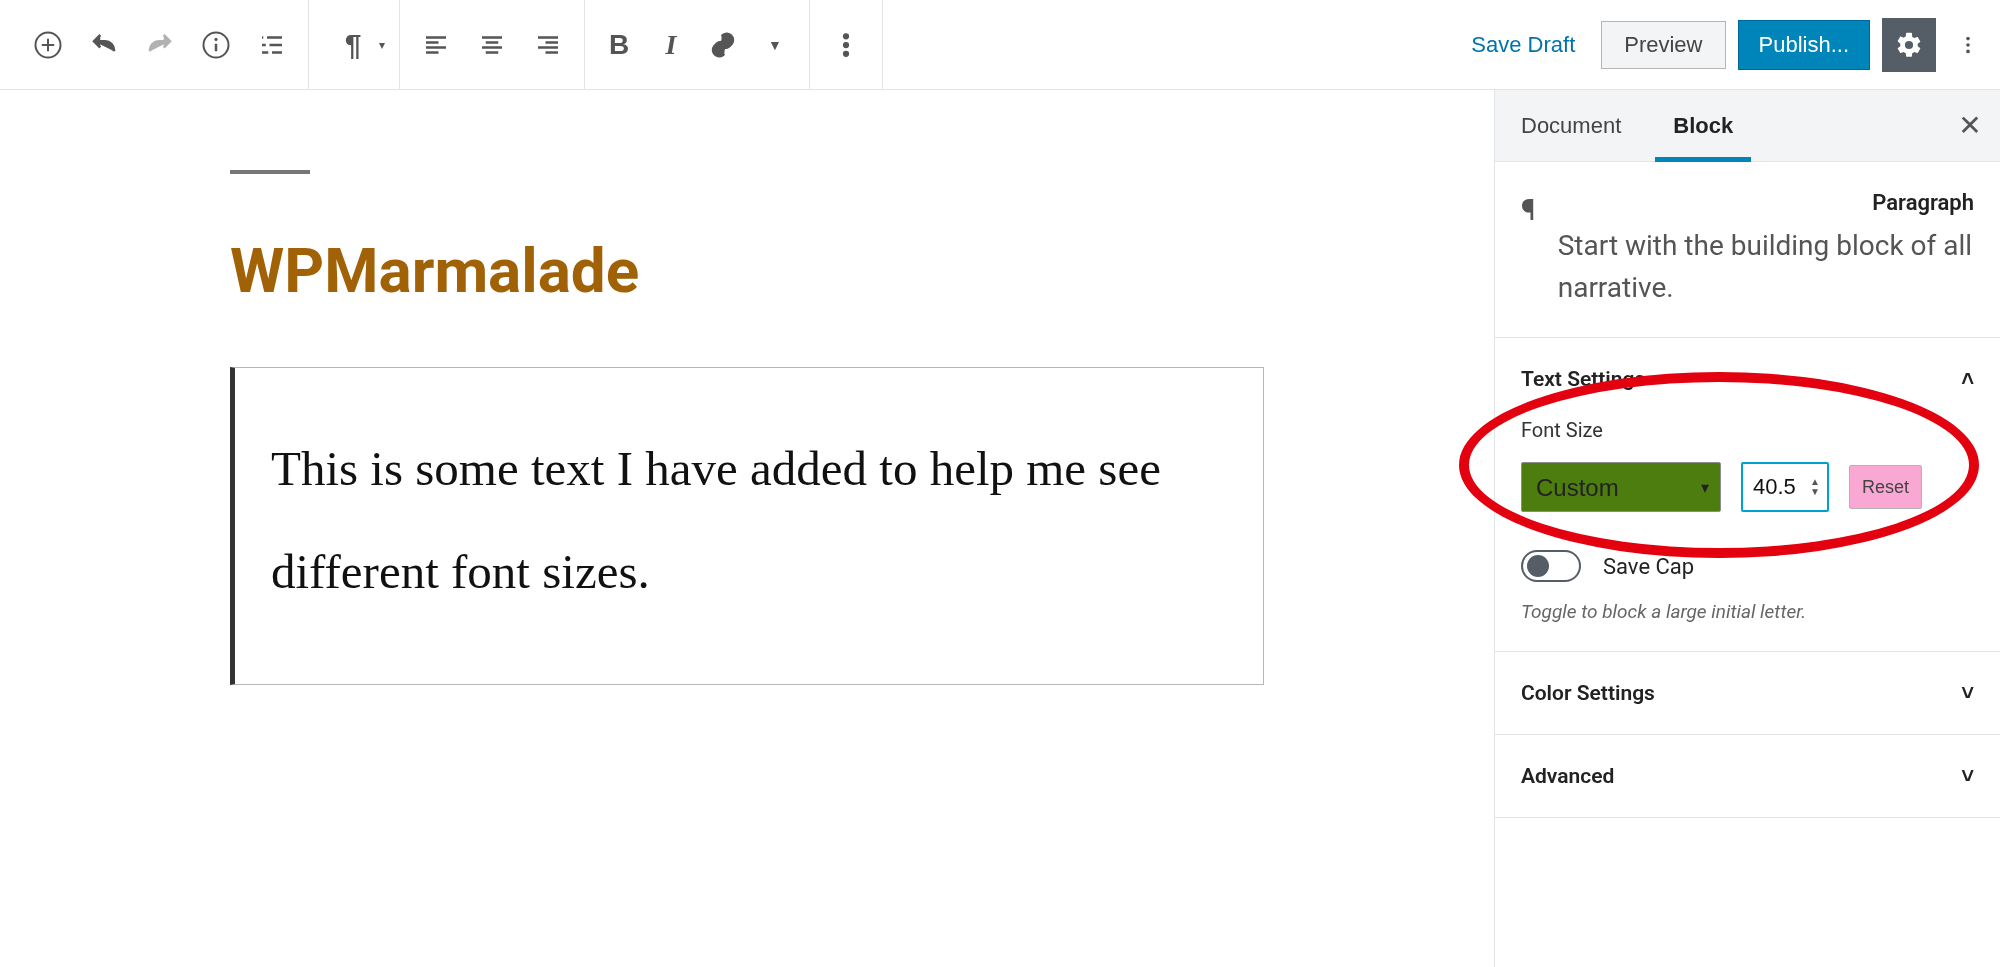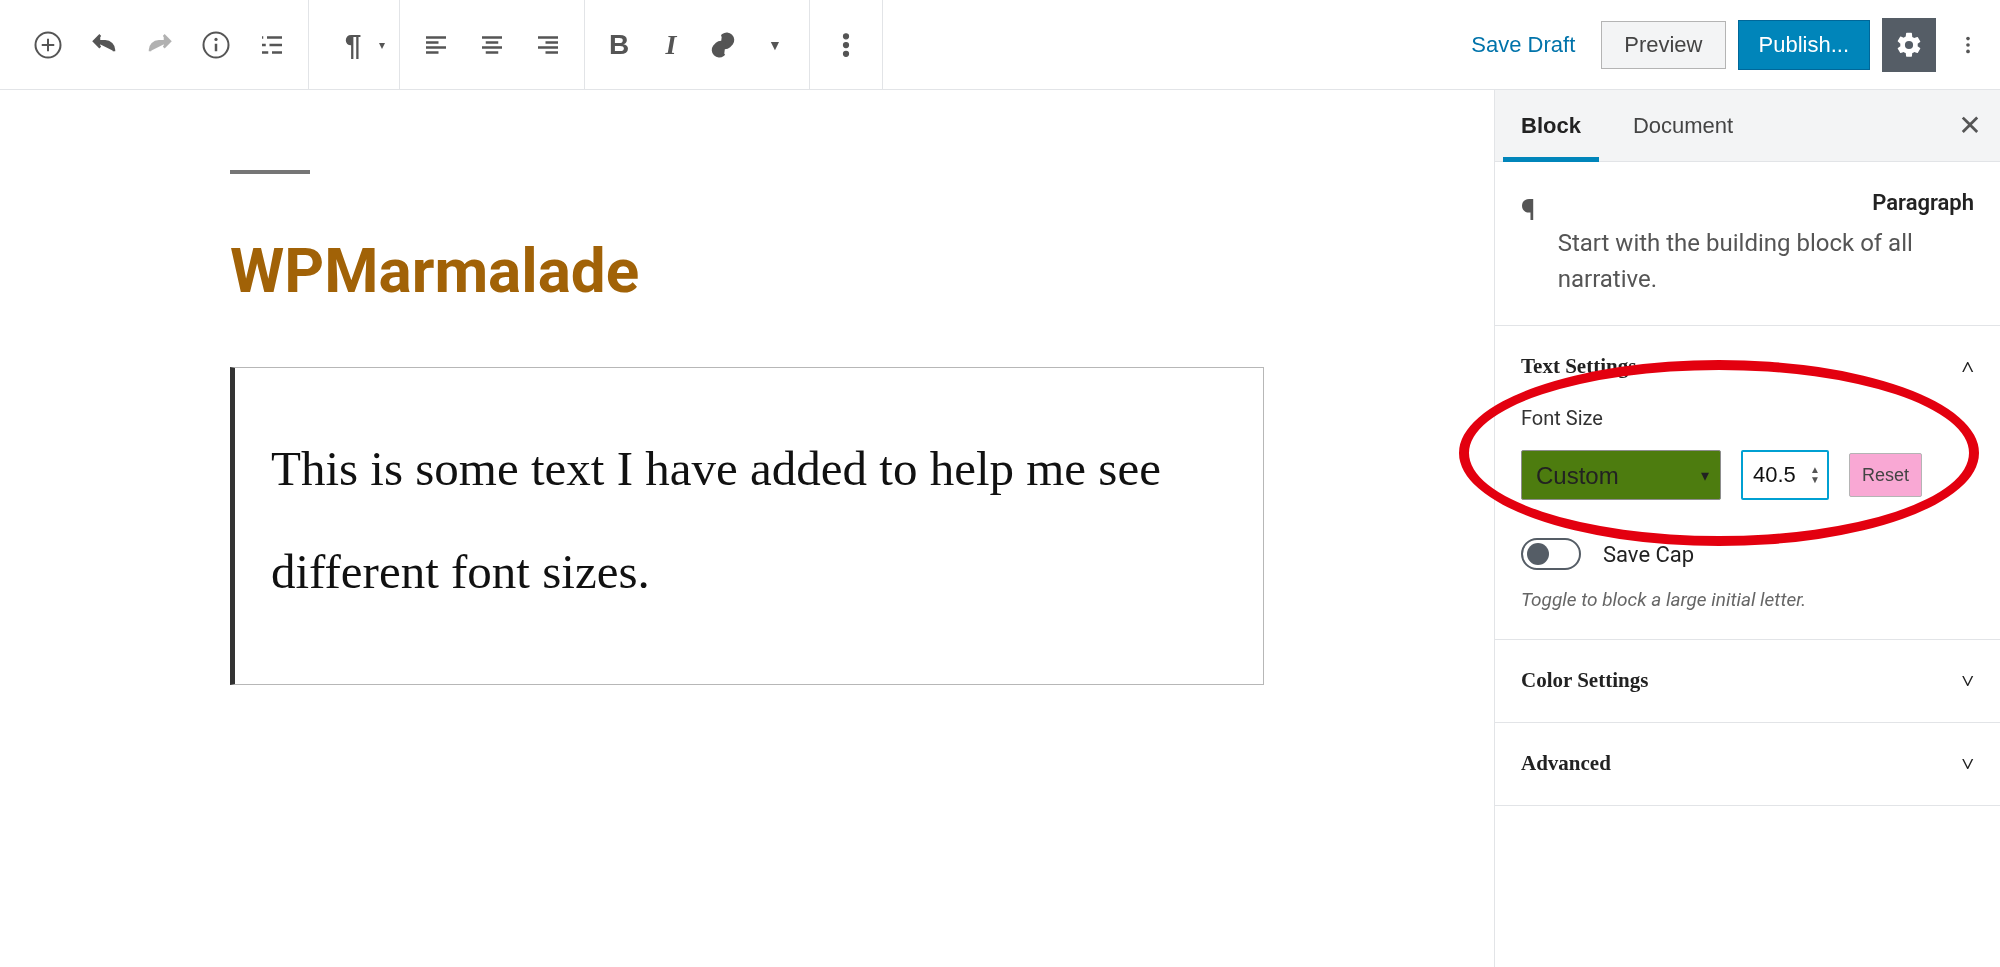--- a/index.html
+++ b/index.html
@@ -133,30 +133,29 @@
   position: absolute; left: 8px; right: 8px; bottom: -1px;
   height: 5px; background: #0085ba;
 }
 .sb-close {
   margin-left: auto; width: 60px; height: 60px;
   background: none; border: none; cursor: pointer;
   color: #555; font-size: 28px;
 }
 .sb-panel { padding: 28px 26px; border-bottom: 1px solid #e2e4e7; }
 .panel-head {
-  display: flex; 
+  display: flex; align-items: center;
   justify-content: space-between;
   font-size: 21px; font-weight: 600; color: #222;
   cursor: pointer;
-  font-family: Liberation Serif, serif;
 }
 .block-info { display: flex; gap: 22px; }
 .block-info .icon { font-size: 30px; color: #555; margin-top: 2px; }
 .block-info .title { font-size: 22px; font-weight: 600; color: #222; margin-bottom: 10px; text-align: right; }
-.block-info .desc  { font-size: 24px; color: #555; line-height: 1.5; }
+.block-info .desc  { font-size: 28px; color: #555; line-height: 1.5; }
 
 .fs-row { display: flex; align-items: center; gap: 20px; margin-top: 20px; }
 .fs-label { font-size: 20px; color: #333; margin-top: 26px; }
 .select {
   height: 50px; border: 1.5px solid #8d8d8d; background: #4d7c0f;
   font-size: 24px; padding: 0 36px 0 14px; color: #222;
   appearance: none; background-image: none;
   position: relative;
   min-width: 200px;
   border-radius: 2px;
@@ -325,22 +324,22 @@
 
 <div class="main">
   <div class="editor">
     <div class="page-title-hr"></div>
     <h1 class="page-title">WPMarmalade</h1>
     <div class="block">This is some text I have added to help me see different font sizes.</div>
   </div>
 
   <aside class="sidebar">
     <div class="sb-tabs">
+      <button class="sb-tab">Document</button>
       <button class="sb-tab active">Block</button>
-      <button class="sb-tab">Document</button>
       <button class="sb-close"><span>✕</span></button>
     </div>
 
     <div class="sb-panel">
       <div class="block-info">
         <div class="icon">¶</div>
         <div>
           <div class="title">Paragraph</div>
           <div class="desc">Start with the building block of all narrative.</div>
         </div>

